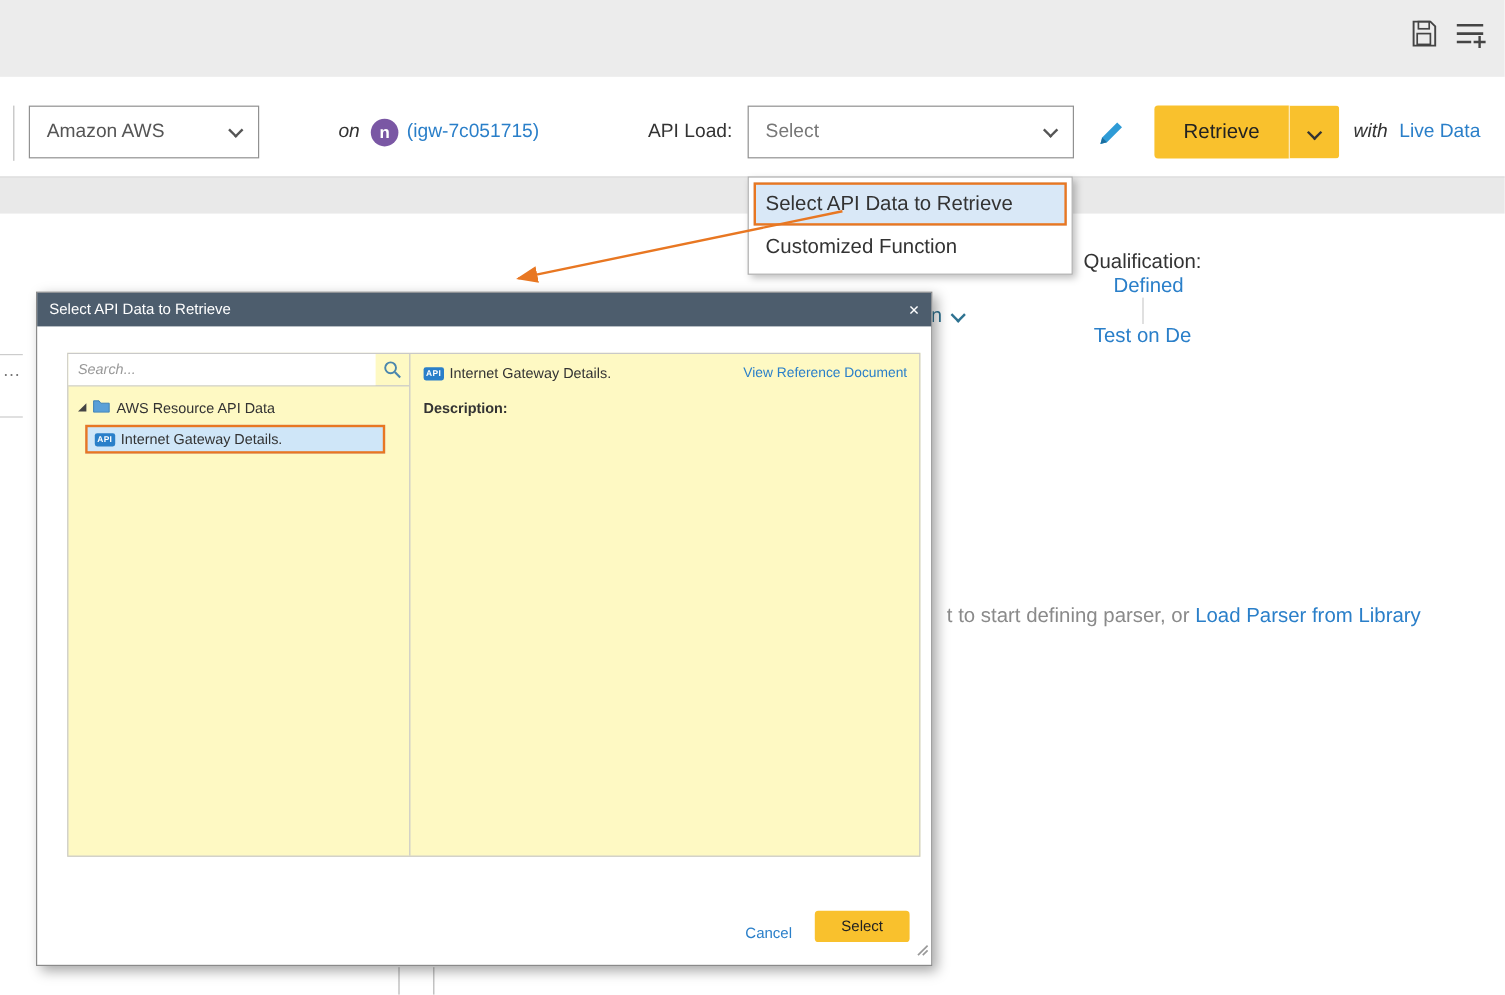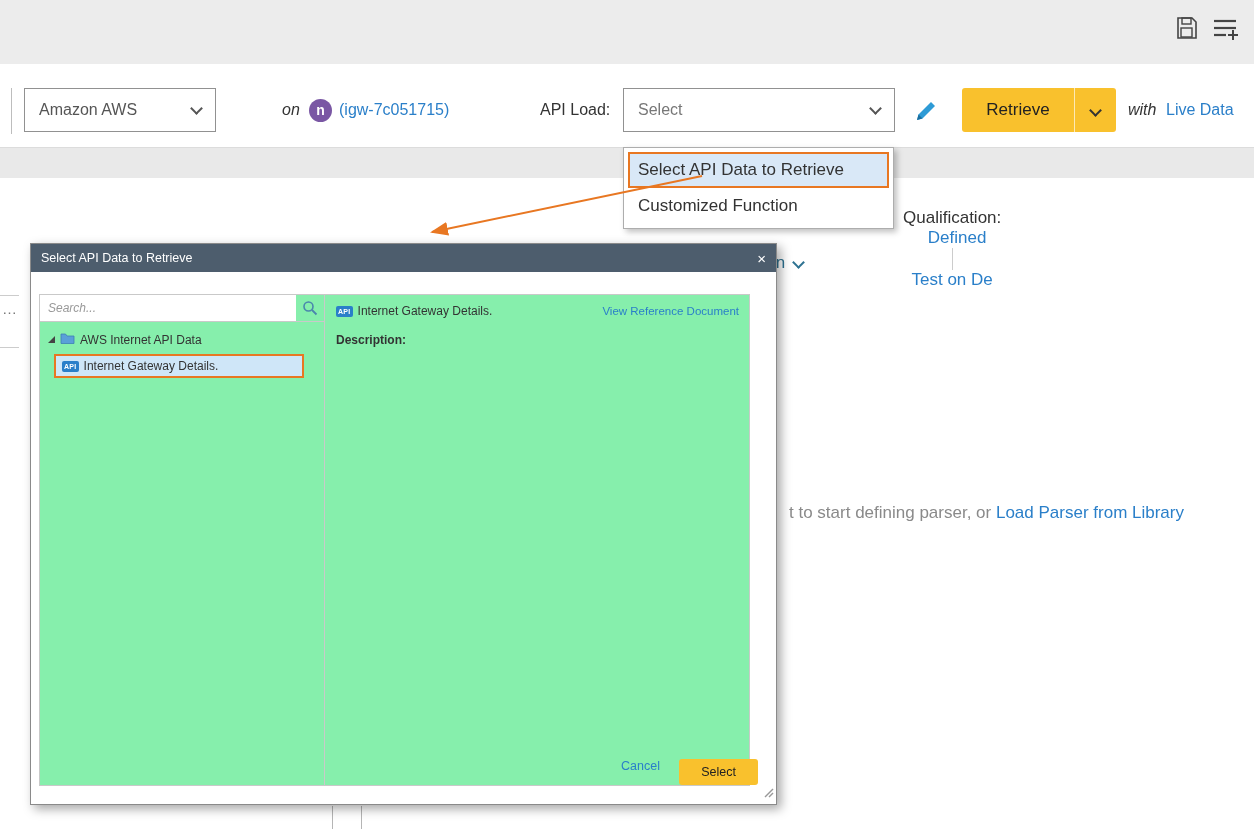--- a/index.html
+++ b/index.html
@@ -83,21 +83,21 @@
   
   .modal {
     left:30px; top:243px; width:747px; height:562px; background:#fff;
     border:1px solid #8a8a8a; box-shadow:4px 4px 10px rgba(0,0,0,0.35); z-index:7;
   }
   .modal-header {
     height:28px; background:#4d5d6d; color:#fff; font-size:12.5px;
     display:flex; align-items:center; padding:0 10px;
   }
   .modal-close { margin-left:auto; font-size:15px; cursor:pointer; line-height:1; }
-  .modal-content { position:absolute; left:8px; top:50px; width:711px; height:492px; border:1px solid #c9c9c9; background:#86efac; }
+  .modal-content { position:absolute; left:25px; top:50px; width:711px; height:420px; border:1px solid #c9c9c9; background:#fef9c3; }
   .left-panel { position:absolute; left:0; top:0; width:285px; height:100%; border-right:1px solid #c9c9c9; }
   .search-row { height:27px; border-bottom:1px solid #c9c9c9; position:relative; }
   .search-input { width:calc(100% - 28px); height:100%; border:none; outline:none; padding:0 8px; font-size:12px; font-family:inherit; }
   .search-input::placeholder { color:#999; font-style:italic; }
   .search-icon { position:absolute; right:6px; top:5px; cursor:pointer; }
   .tree { padding:8px 6px; font-size:12px; color:#333; }
   .tree-root { display:flex; align-items:center; gap:5px; padding:2px; cursor:pointer; }
   .expander { width:0; height:0; border-bottom:7px solid #444; border-left:7px solid transparent; }
   .tree-child {
     margin:5px 0 0 8px; display:flex; align-items:center; gap:5px;
@@ -106,21 +106,21 @@
   .api-badge {
     display:inline-block; background:#2a7fc9; color:#fff; font-size:7px; font-weight:bold;
     padding:2px 2px; border-radius:2px; line-height:1; letter-spacing:0.3px; flex:0 0 auto;
   }
   .right-panel { position:absolute; left:286px; top:0; right:0; bottom:0; padding:9px 10px; }
   .detail-header { display:flex; align-items:center; }
   .detail-title { font-size:12px; color:#333; margin-left:5px; }
   .ref-link { margin-left:auto; font-size:11.5px; }
   .desc-label { margin-top:15px; font-weight:bold; font-size:12px; color:#333; }
   .desc-text { margin-top:9px; font-size:12px; color:#444; }
-  .modal-footer { position:absolute; right:18px; bottom:19px; display:flex; align-items:flex-start; gap:19px; }
+  .modal-footer { position:absolute; right:18px; bottom:19px; display:flex; align-items:flex-end; gap:19px; }
   .cancel-link { font-size:12.5px; }
   .select-btn {
     width:79px; height:26px; background:#f9c12d; border:none; border-radius:3px;
     font-size:12.5px; color:#222; cursor:pointer; font-family:inherit;
   }
   .resize-grip { position:absolute; right:2px; bottom:2px; cursor:nwse-resize; }
 </style>
 </head>
 <body>
 
@@ -239,21 +239,21 @@
         </span>
       </div>
       <div class="tree">
         <div class="tree-root">
           <span class="expander"></span>
           <span>
             <svg width="15" height="12" viewBox="0 0 15 12">
               <path d="M1 2 h4.5 l1.5 2 H14 v7.5 H1 Z" fill="#5aa0d8" stroke="#3d7fb5" stroke-width="0.8"></path>
             </svg>
           </span>
-          <span>AWS Internet API Data</span>
+          <span>AWS Resource API Data</span>
         </div>
         <div class="tree-child">
           <span class="api-badge">API</span>
           <span>Internet Gateway Details.</span>
         </div>
       </div>
     </div>
 
     <div class="right-panel">
       <div class="detail-header">

